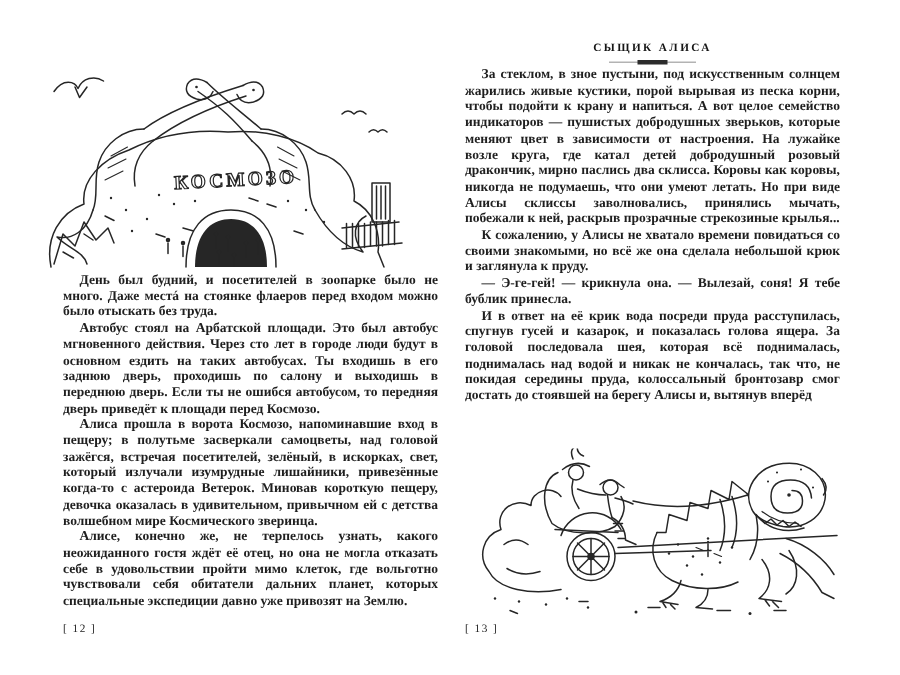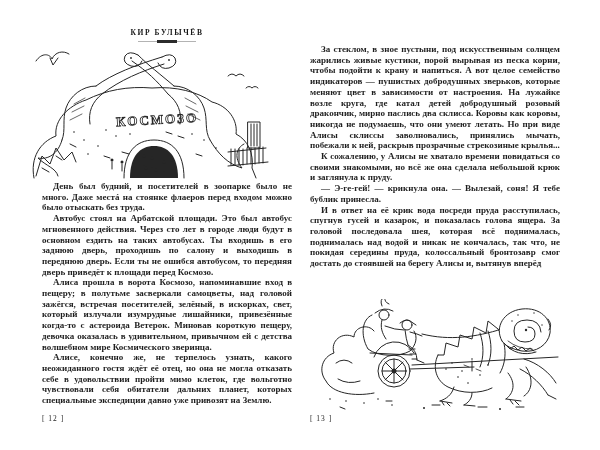--- a/index.html
+++ b/index.html
@@ -42,26 +42,20 @@
     font-family:"Liberation Serif",serif;font-weight:bold;font-size:13px;
     letter-spacing:2px;fill:none;stroke:#262626;stroke-width:0.8;
   }
 </style>
 </head>
 <body>
 
 <div class="spread">
 
   <div class="page page-left">
-    <div class="running-head">
-      <span class="rh-text">КИР БУЛЫЧЁВ</span>
-      <div class="rh-rule">
-          <span class="rh-rule-center"></span>
-        </div>
-    </div>
 
     <div class="illustration illo-left">
       <svg viewBox="0 0 252 138">
 
         <g class="sketch">
           <path d="M8,134 C4,114 14,98 30,92 C28,76 42,62 60,56 C80,46 102,42 126,44 C150,42 172,48 186,58 C202,62 212,76 210,90 C222,96 228,110 226,124 L230,134" fill="#ffffff"></path>
           <path d="M98,134 C98,108 110,96 128,96 C146,96 158,108 158,134"></path>
         </g>
         <path class="ink" d="M104,134 C104,112 114,102 128,102 C142,102 152,112 152,134 Z"></path>
 
@@ -147,20 +141,26 @@
         <p>День был будний, и посетителей в зоопарке было не много. Даже местá на стоянке флаеров перед входом можно было отыскать без труда.</p>
         <p>Автобус стоял на Арбатской площади. Это был автобус мгновенного действия. Через сто лет в городе люди будут в основном ездить на таких автобусах. Ты входишь в его заднюю дверь, проходишь по салону и выходишь в переднюю дверь. Если ты не ошибся автобусом, то передняя дверь приведёт к площади перед Космозо.</p>
         <p>Алиса прошла в ворота Космозо, напоминавшие вход в пещеру; в полутьме засверкали самоцветы, над головой зажёгся, встречая посетителей, зелёный, в искорках, свет, который излучали изумрудные лишайники, привезённые когда-то с астероида Ветерок. Миновав короткую пещеру, девочка оказалась в удивительном, привычном ей с детства волшебном мире Космического зверинца.</p>
         <p>Алисе, конечно же, не терпелось узнать, какого неожиданного гостя ждёт её отец, но она не могла отказать себе в удовольствии пройти мимо клеток, где вольготно чувствовали себя обитатели дальних планет, которых специальные экспедиции давно уже привозят на Землю.</p>
       </div>
 
     <div class="folio">[ 12 ]</div>
   </div>
 
   <div class="page page-right">
+    <div class="running-head">
+      <span class="rh-text">СЫЩИК АЛИСА</span>
+      <div class="rh-rule">
+          <span class="rh-rule-center"></span>
+        </div>
+    </div>
 
     <div class="text-block text-right">
         <p>За стеклом, в зное пустыни, под искусственным солнцем жарились живые кустики, порой вырывая из песка корни, чтобы подойти к крану и напиться. А вот целое семейство индикаторов — пушистых добродушных зверьков, которые меняют цвет в зависимости от настроения. На лужайке возле круга, где катал детей добродушный розовый дракончик, мирно паслись два склисса. Коровы как коровы, никогда не подумаешь, что они умеют летать. Но при виде Алисы склиссы заволновались, принялись мычать, побежали к ней, раскрыв прозрачные стрекозиные крылья...</p>
         <p>К сожалению, у Алисы не хватало времени повидаться со своими знакомыми, но всё же она сделала небольшой крюк и заглянула к пруду.</p>
         <p>— Э-ге-гей! — крикнула она. — Вылезай, соня! Я тебе бублик принесла.</p>
         <p>И в ответ на её крик вода посреди пруда расступилась, спугнув гусей и казарок, и показалась голова ящера. За головой последовала шея, которая всё поднималась, поднималась над водой и никак не кончалась, так что, не покидая середины пруда, колоссальный бронтозавр смог достать до стоявшей на берегу Алисы и, вытянув вперёд</p>
       </div>
 
     <div class="illustration illo-right">
       <svg viewBox="0 0 250 114">

